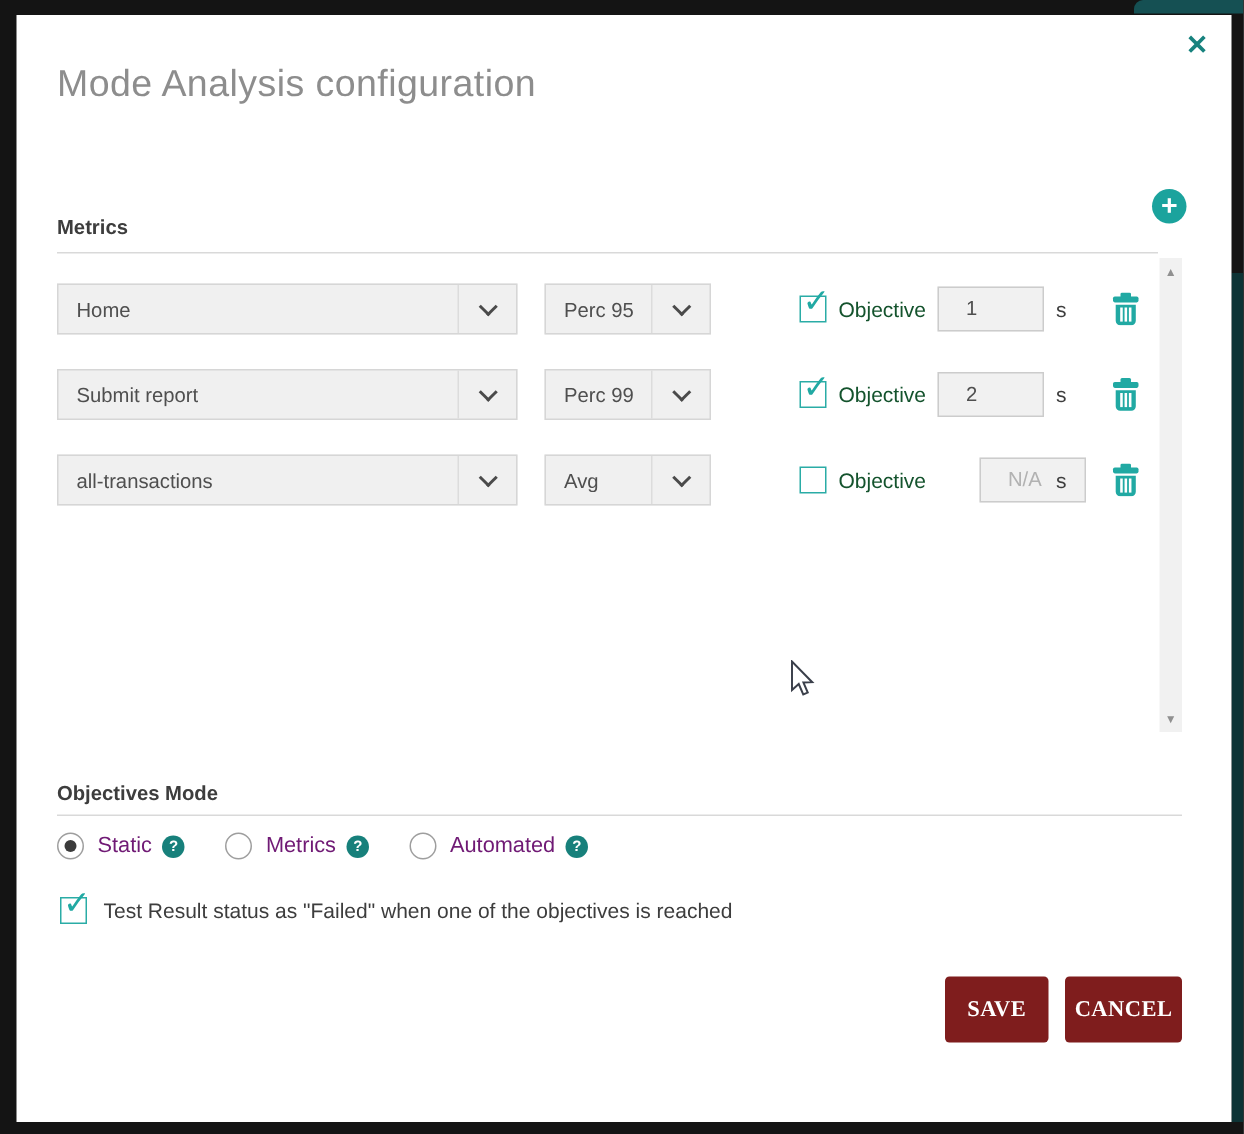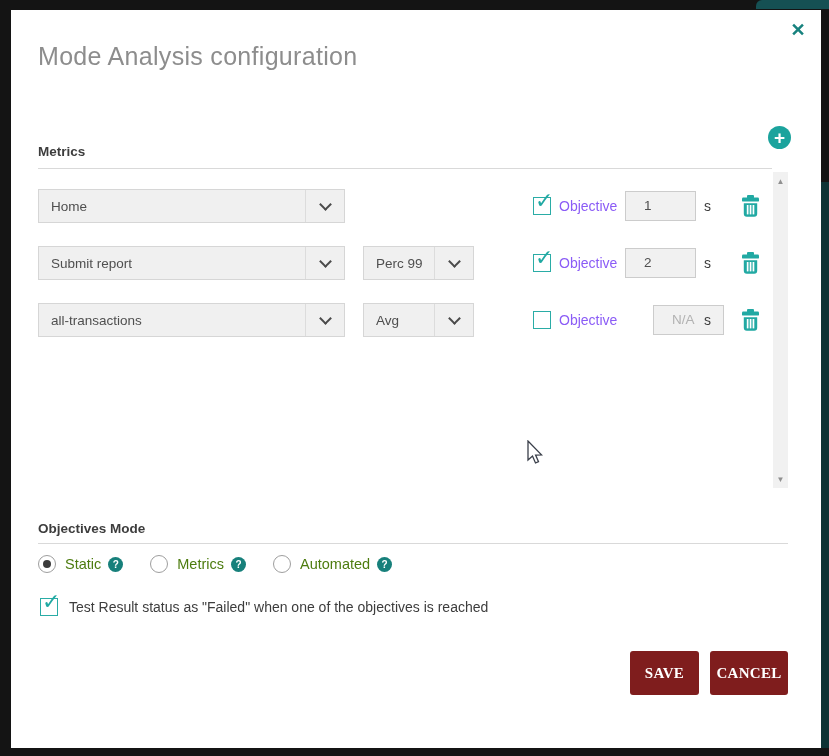--- a/index.html
+++ b/index.html
@@ -27,42 +27,42 @@
   .sel-arrow{width:38px;height:100%;border-left:1px solid #dcdcdc;display:flex;align-items:center;justify-content:center;}
   .chev{width:7px;height:7px;border-right:2px solid #4a4a4a;border-bottom:2px solid #4a4a4a;transform:rotate(45deg);margin-top:-4px;}
   .metric-select{left:0;width:307px;}
   .agg-select{left:325px;width:111px;}
 
   .checkbox{position:absolute;width:18px;height:18px;background:#fff;border:1px solid #2aaca6;box-sizing:border-box;cursor:pointer;}
   .checkbox .tick{display:none;position:absolute;left:1px;top:-10px;font-size:22px;color:#21a9a3;}
   .checkbox.checked .tick{display:block;}
   .mrow .checkbox{left:495px;top:8px;}
 
-  .obj-label{position:absolute;left:521px;top:9px;font-size:14px;color:#8b5cf6;}
+  .obj-label{position:absolute;left:521px;top:9px;font-size:14px;color:#14532d;}
   .obj-input{position:absolute;left:587px;top:2px;width:71px;height:30px;background:#f1f1f1;border:1px solid #cccccc;
              box-sizing:border-box;font-size:13.5px;color:#4f4f4f;line-height:28px;padding-left:18px;cursor:text;}
   .obj-input.muted{color:#b2b2b2;margin-left:28px;}
   .unit{position:absolute;left:666px;top:9px;font-size:14px;color:#3d3d3d;}
   .trash{position:absolute;left:703px;top:6px;width:19px;height:22px;cursor:pointer;}
 
   
   .scrollbar{position:absolute;left:762px;top:162px;width:15px;height:316px;background:#f1f1f1;cursor:default;}
   .scroll-arrow{position:absolute;left:0;width:15px;height:14px;color:#909090;font-size:8px;display:flex;
                 align-items:center;justify-content:center;cursor:pointer;}
   .scroll-up{top:2px;}
   .scroll-down{bottom:2px;}
 
   
   .radio-row{position:absolute;left:27px;top:544px;display:flex;align-items:center;height:20px;}
   .radio-opt{display:flex;align-items:center;margin-right:27px;cursor:pointer;}
   .radio{width:18px;height:18px;border:1px solid #9e9e9e;border-radius:50%;box-sizing:border-box;background:#fff;
          display:flex;align-items:center;justify-content:center;margin-right:9px;}
   .radio .dot{display:none;width:8px;height:8px;border-radius:50%;background:#3b3b3b;}
   .radio.selected .dot{display:block;}
-  .radio-label{font-size:14.5px;color:#4d7c0f;margin-right:7px;}
+  .radio-label{font-size:14.5px;color:#701a75;margin-right:7px;}
   .help-icon{width:15px;height:15px;border-radius:50%;background:#17807b;color:#fff;font-size:10px;font-weight:bold;
              display:flex;align-items:center;justify-content:center;cursor:pointer;}
 
   .fail-row{position:absolute;left:29px;top:588px;display:flex;align-items:center;}
   .fail-row .checkbox{position:relative;left:0;top:0;flex:0 0 18px;}
   .fail-label{font-size:14px;color:#3d3d3d;margin-left:11px;}
 
   
   .btn{position:absolute;top:641px;height:44px;background:#7f1d1d;color:#fff;border:none;border-radius:3px;
        font-family:Liberation Serif, serif;font-size:15px;font-weight:bold;letter-spacing:.3px;cursor:pointer;}
@@ -83,20 +83,26 @@
     <div class="dialog-title">Mode Analysis configuration</div>
     <div class="close-btn">✕</div>
 
     <div class="section-label" style="top:134px;">Metrics</div>
     <div class="add-btn">+</div>
     <div class="hr" style="left:27px;top:158px;width:734px;"></div>
 
     <div class="mrow" style="top:179px;">
       <div class="select metric-select">
         <span class="sel-text">Home</span>
+        <span class="sel-arrow">
+            <i class="chev"></i>
+          </span>
+      </div>
+      <div class="select agg-select">
+        <span class="sel-text">Perc 95</span>
         <span class="sel-arrow">
             <i class="chev"></i>
           </span>
       </div>
       <span class="checkbox checked">
         <span class="tick">✓</span>
       </span>
       <span class="obj-label">Objective</span>
       <span class="obj-input">1</span>
       <span class="unit">s</span>

